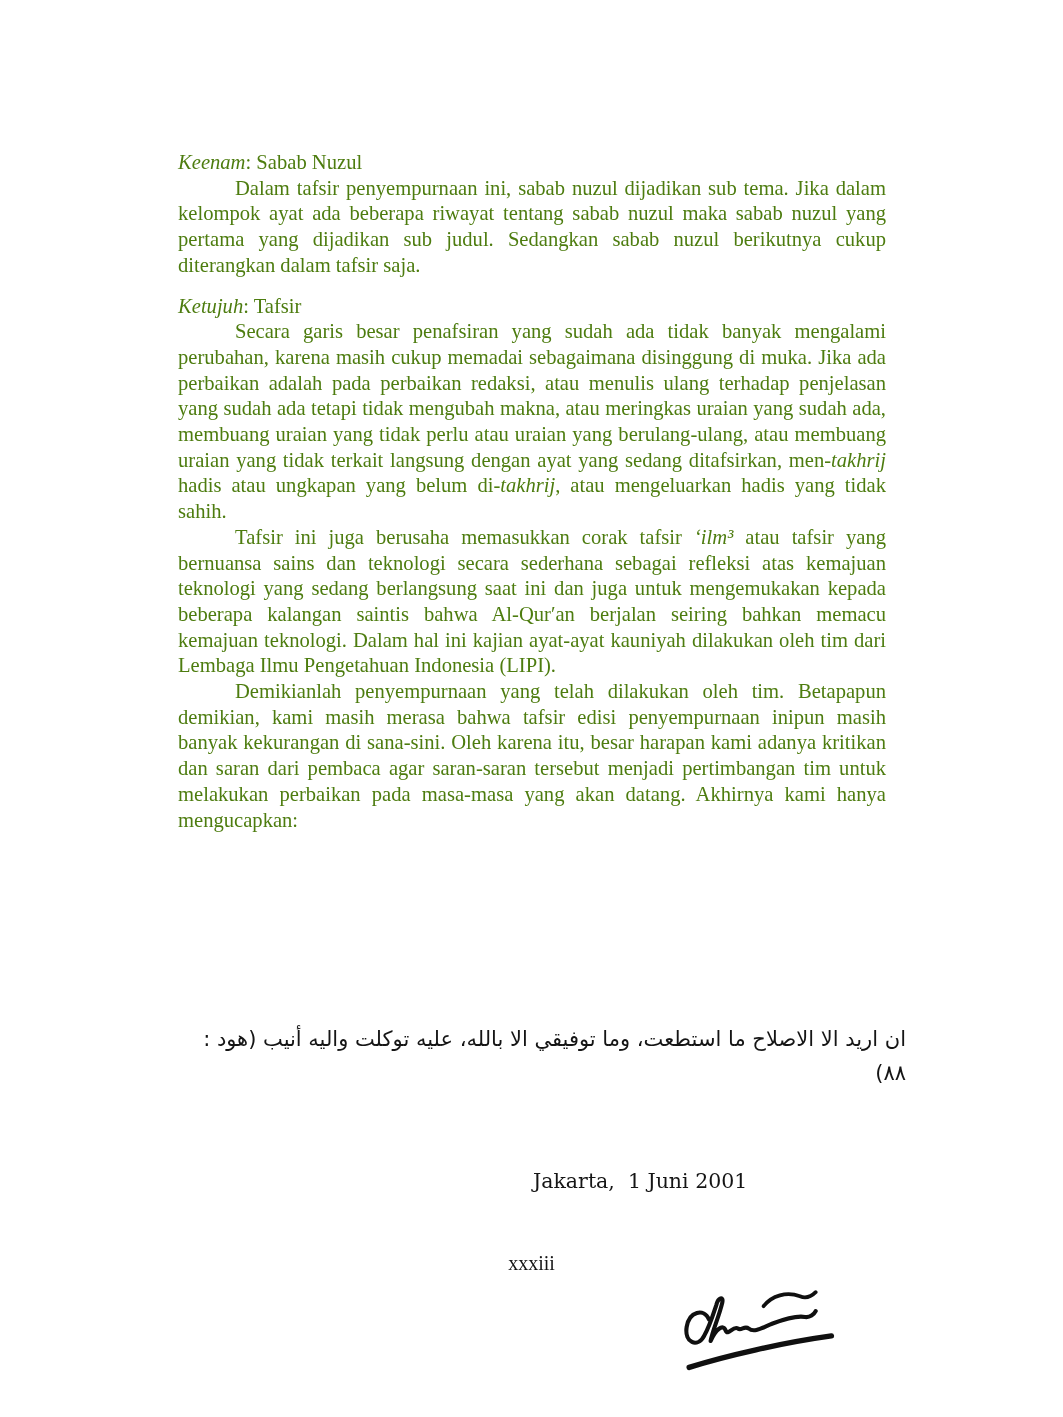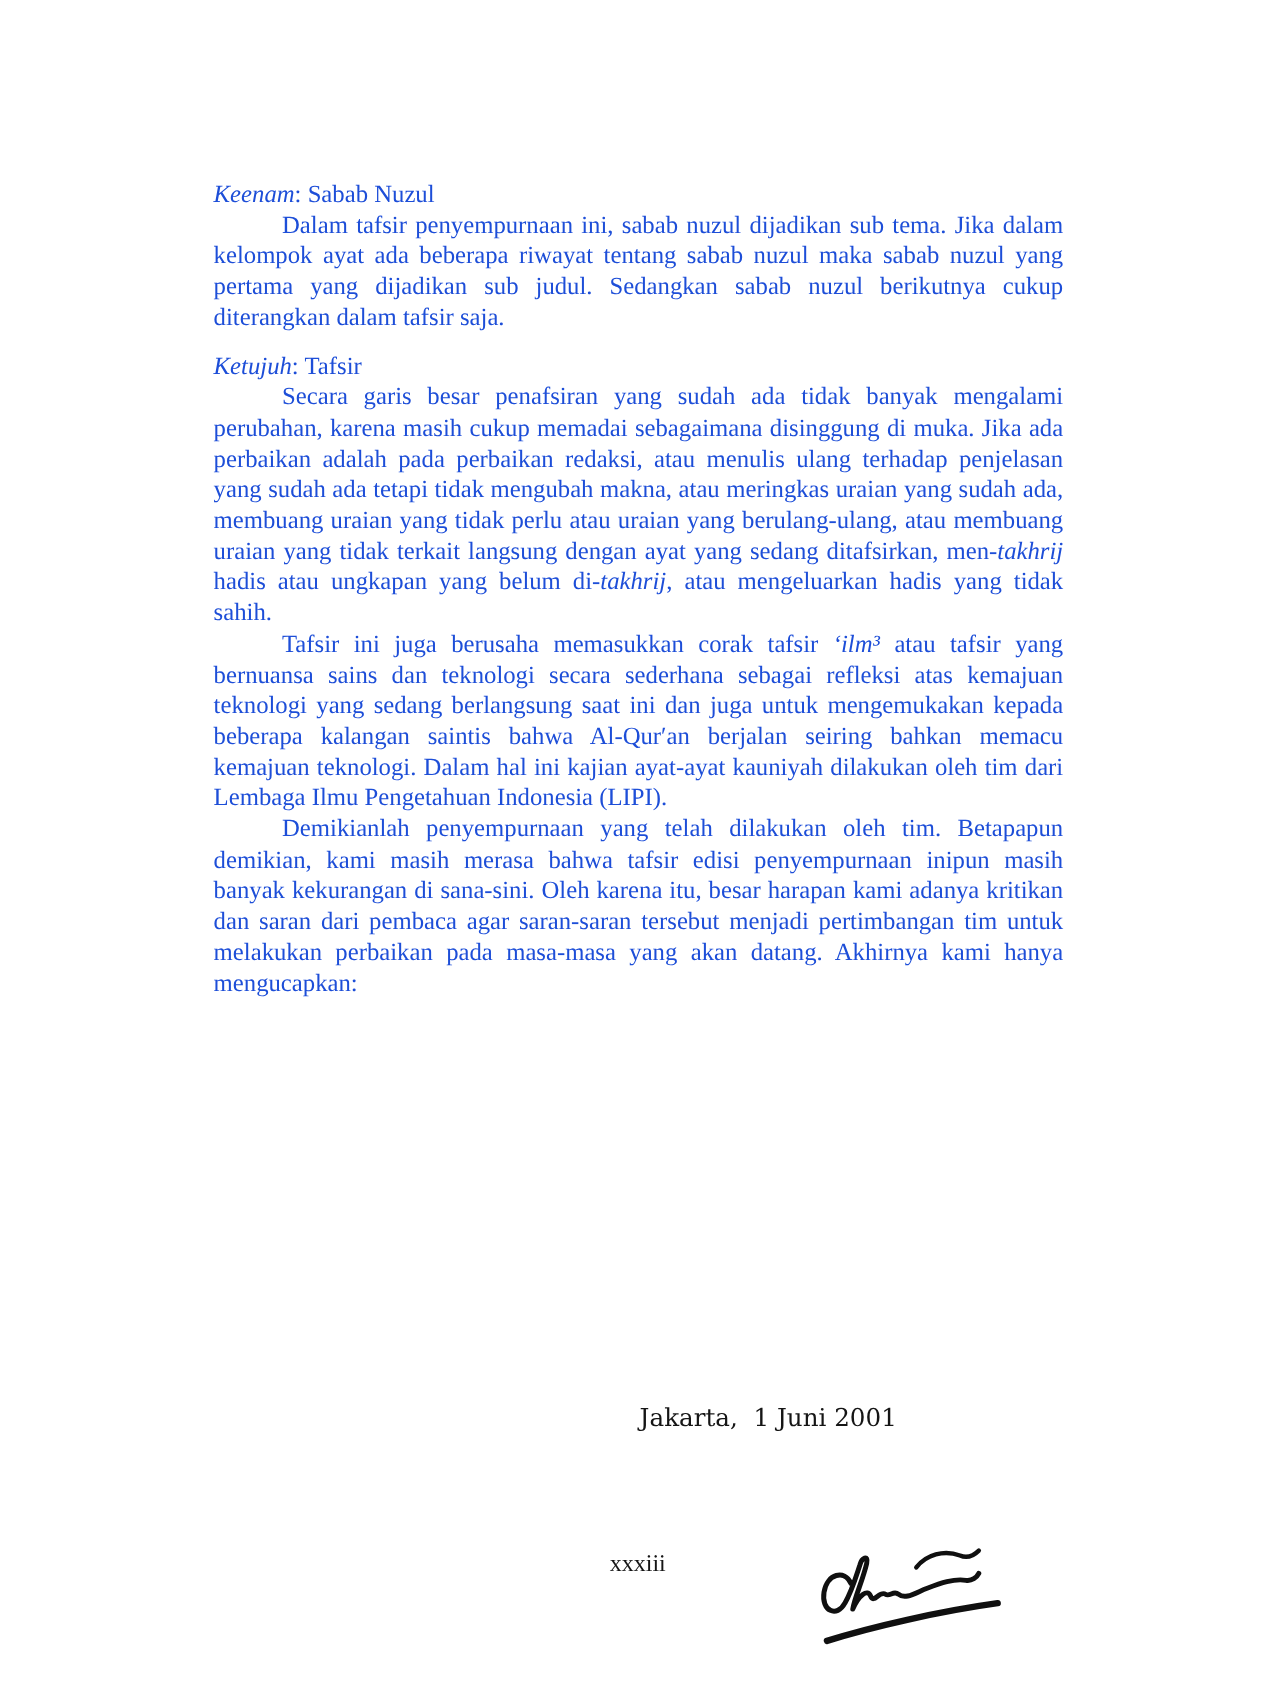--- a/index.html
+++ b/index.html
@@ -17,21 +17,21 @@
   }
   .body-text {
     position: absolute;
     left: 178px;
     top: 150px;
     width: 708px;
     font-family: "Liberation Serif", serif;
     font-size: 20.6px;
     line-height: 25.7px;
     text-align: justify;
-    color: #1d4ed8;
+    color: #4d7c0f;
   }
   .body-text h2 {
     font-size: 20.6px;
     font-weight: normal;
     margin: 15px 0 0 0;
     text-align: left;
   }
   .body-text h2:first-child {
     margin-top: 0;
   }
@@ -68,21 +68,21 @@
     white-space: pre;
   }
   .signature-wrap {
     height: 86px;
     margin-left: 88px;
     margin-top: -2px;
   }
   .pageno {
     position: absolute;
     left: 0;
-    top: 1292px;
+    top: 1252px;
     width: 100%;
     text-align: center;
     font-family: "Liberation Serif", serif;
     font-size: 20px;
     color: #151515;
   }
 </style>
 </head>
 <body>
 
@@ -90,20 +90,21 @@
 
   <main class="body-text" id="sections">
       <h2><span class="it">Keenam</span><span>: Sabab Nuzul</span></h2>
       <p><span>Dalam tafsir penyempurnaan ini, sabab nuzul dijadikan sub tema. Jika dalam kelompok ayat ada beberapa riwayat tentang sabab nuzul maka sabab nuzul yang pertama yang dijadikan sub judul. Sedangkan sabab nuzul berikutnya cukup diterangkan dalam tafsir saja.</span></p>
       <h2><span class="it">Ketujuh</span><span>: Tafsir</span></h2>
       <p><span>Secara garis besar penafsiran yang sudah ada tidak banyak mengalami perubahan, karena masih cukup memadai sebagaimana disinggung di muka. Jika ada perbaikan adalah pada perbaikan redaksi, atau menulis ulang terhadap penjelasan yang sudah ada tetapi tidak mengubah makna, atau meringkas uraian yang sudah ada, membuang uraian yang tidak perlu atau uraian yang berulang-ulang, atau membuang uraian yang tidak terkait langsung dengan ayat yang sedang ditafsirkan, men-</span><span class="it">takhrij</span><span> hadis atau ungkapan yang belum di-</span><span class="it">takhrij</span><span>, atau mengeluarkan  hadis yang tidak sahih.</span></p>
       <p><span>Tafsir ini juga berusaha memasukkan corak tafsir </span><span class="it">‘ilm³</span><span> atau tafsir yang bernuansa sains dan teknologi secara sederhana sebagai refleksi atas kemajuan teknologi yang sedang berlangsung saat ini dan juga untuk mengemukakan kepada beberapa kalangan saintis bahwa Al-Qur′an berjalan seiring bahkan memacu kemajuan teknologi. Dalam hal ini kajian ayat-ayat kauniyah dilakukan oleh tim dari Lembaga Ilmu Pengetahuan Indonesia (LIPI).</span></p>
       <p><span>Demikianlah penyempurnaan yang telah dilakukan oleh tim. Betapapun demikian, kami masih merasa bahwa tafsir edisi penyempurnaan inipun masih banyak kekurangan di sana-sini. Oleh karena itu, besar harapan kami adanya kritikan dan saran dari pembaca agar saran-saran tersebut menjadi pertimbangan tim untuk melakukan perbaikan pada masa-masa yang akan datang. Akhirnya kami hanya mengucapkan:</span></p>
     </main>
 
+  <div class="arabic">ان اريد الا الاصلاح ما استطعت، وما توفيقي الا بالله، عليه توكلت واليه أنيب (هود : ٨٨)</div>
 
   <div class="closing">
     <div>Jakarta,  1 Juni 2001</div>
     <div class="signature-wrap">
       <svg width="184" height="86" viewBox="0 0 220 104" xmlns="http://www.w3.org/2000/svg" aria-hidden="true">
         <g fill="none" stroke="#101010" stroke-linecap="round" stroke-linejoin="round">
 
           <path stroke-width="4.5" d="M124 22 C134 9, 152 4, 168 10 C175 13, 182 10, 187 5"></path>
 
           <path stroke-width="5" d="M58 38 C52 24, 34 28, 31 47 C28 66, 44 73, 52 58 C59 46, 63 32, 67 20 C69 12, 76 9, 74 18 C70 35, 62 52, 60 64 C66 50, 75 43, 78 51 C81 59, 87 45, 93 49 C97 52, 101 45, 106 49 C113 55, 124 47, 135 43 C148 38, 162 33, 174 35 C180 36, 185 32, 187 28"></path>

